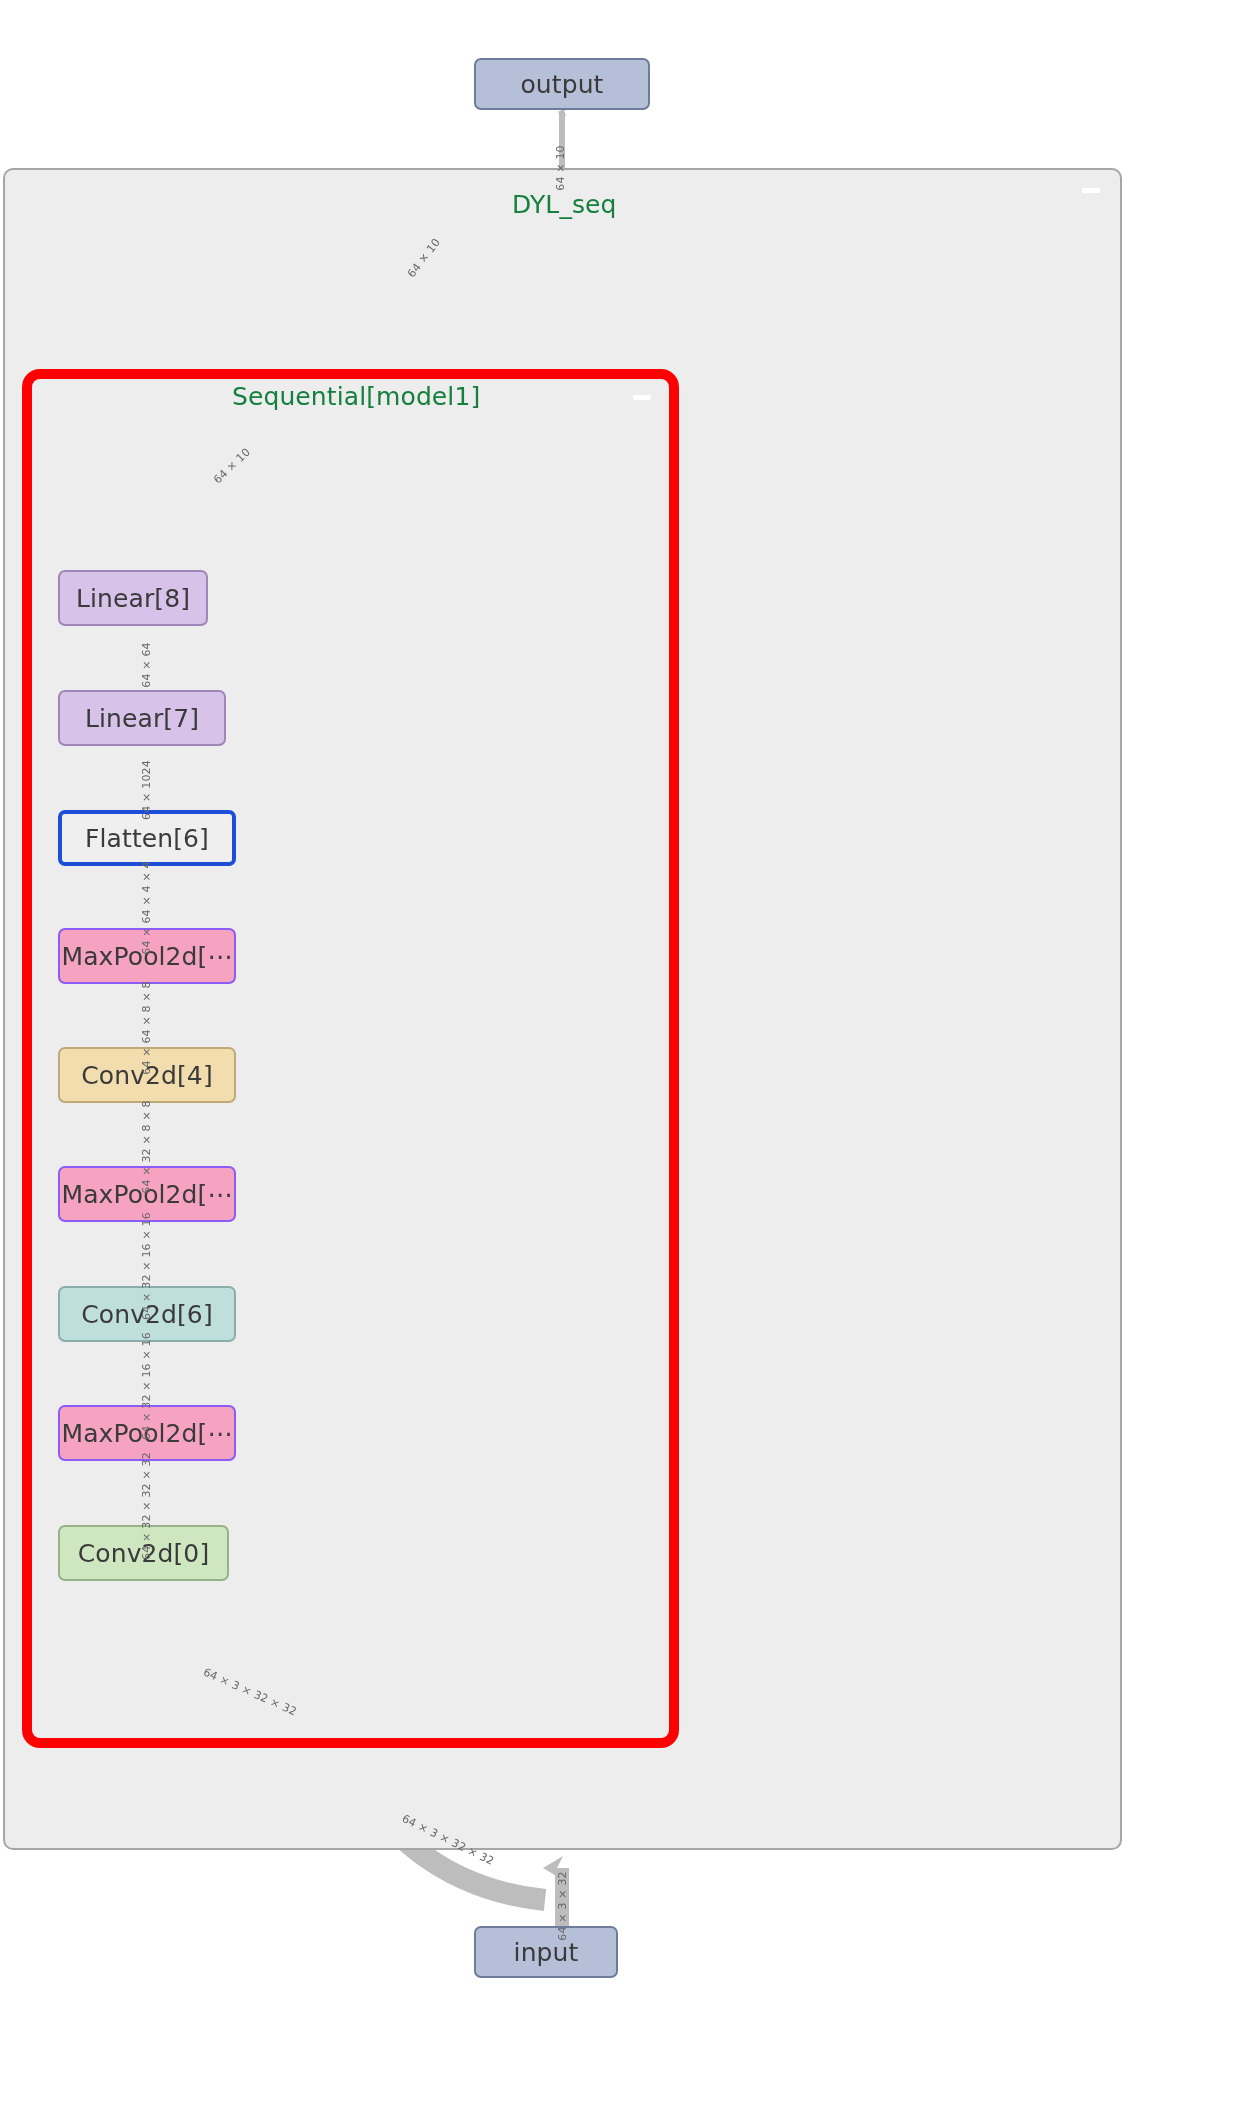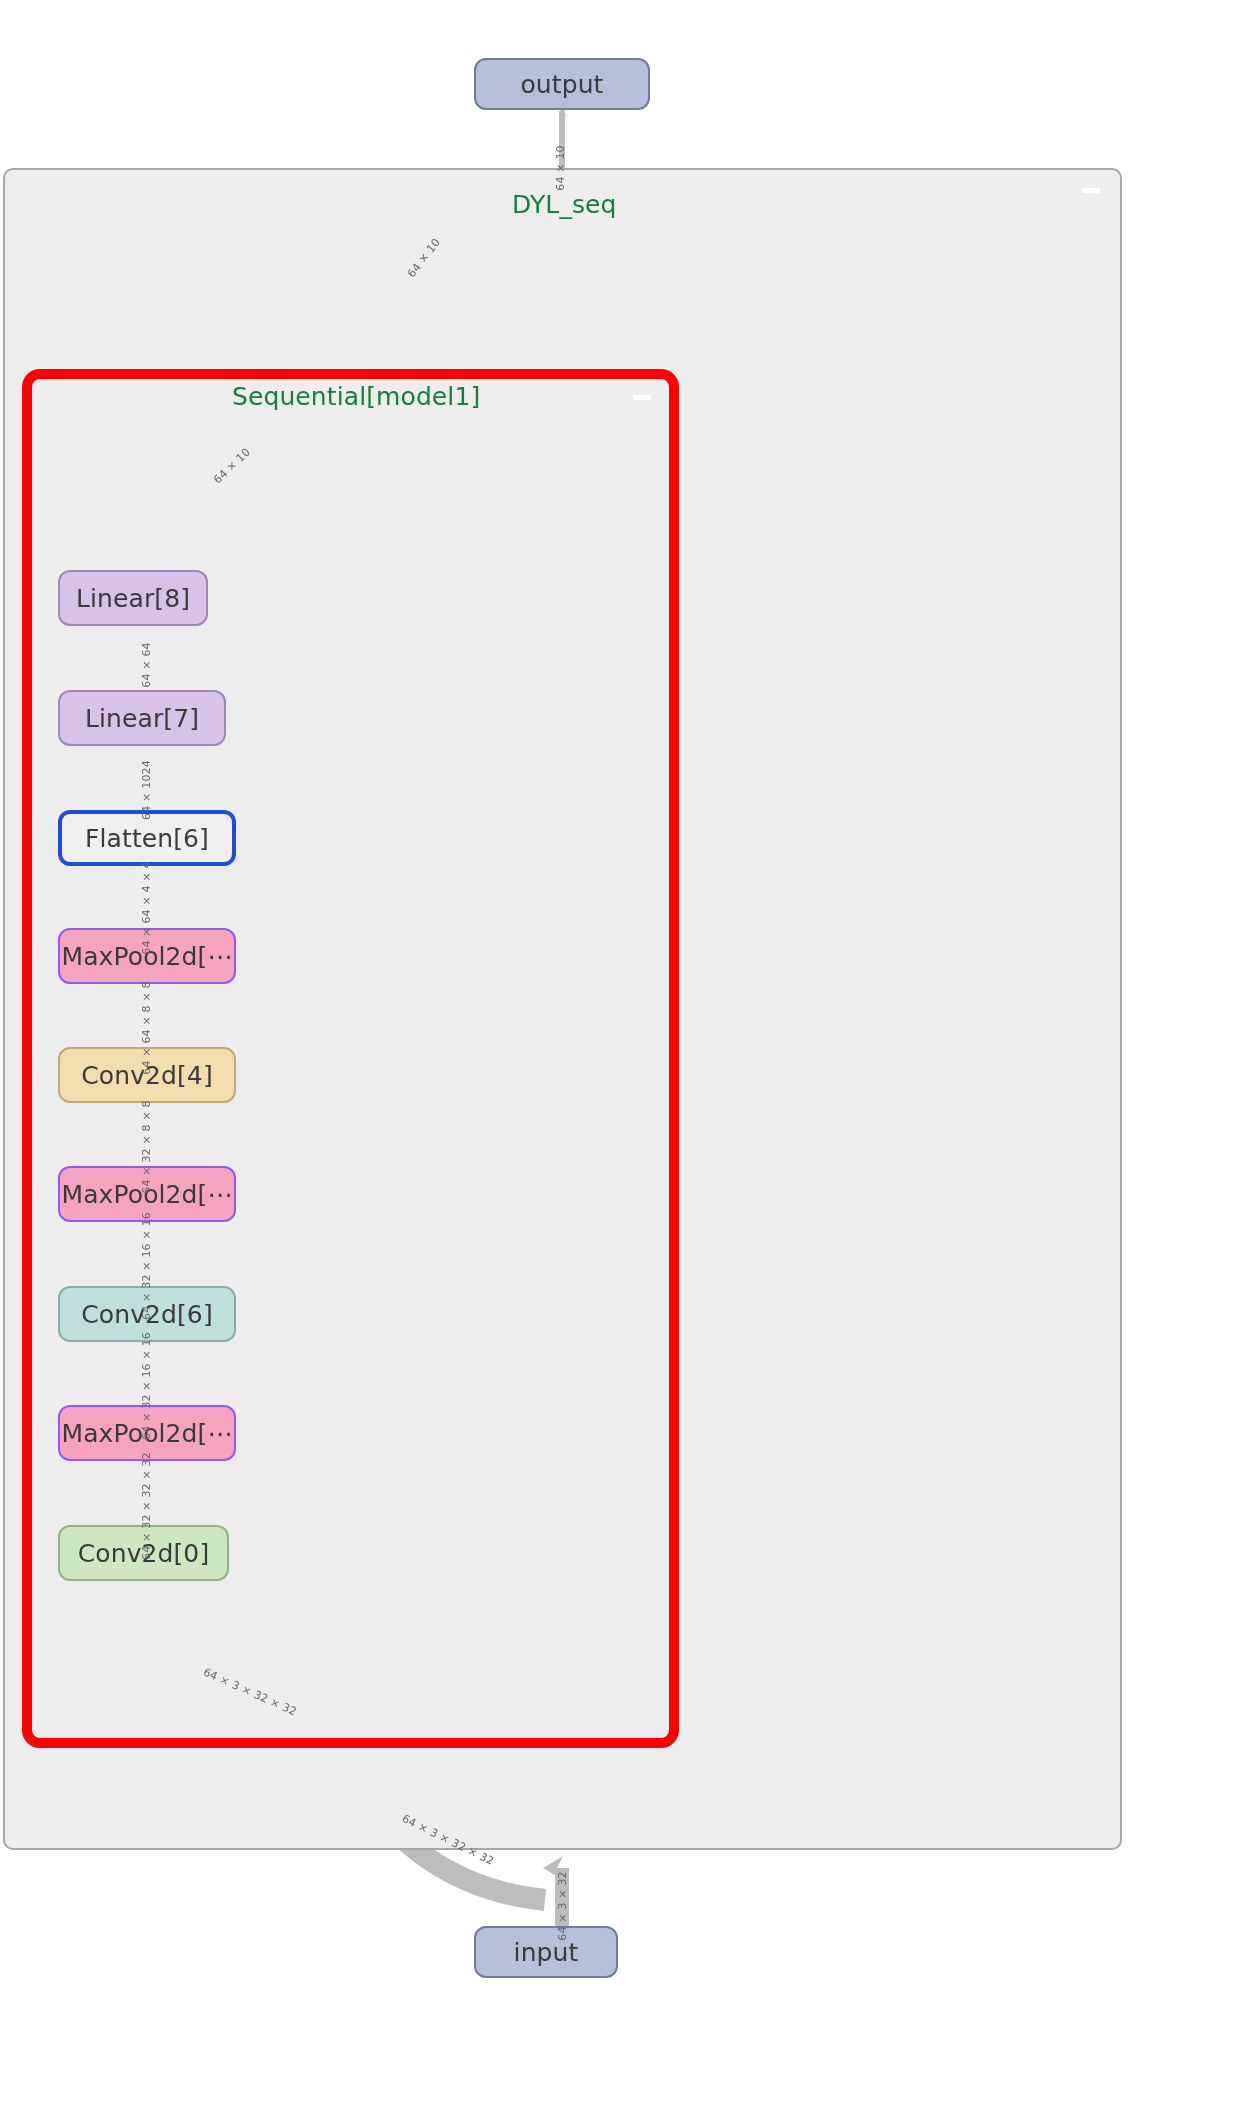--- a/index.html
+++ b/index.html
@@ -62,21 +62,21 @@
     letter-spacing: 0.1px;
   }
 
   
   .node {
     position: absolute;
     box-sizing: border-box;
     display: flex;
     align-items: center;
     justify-content: center;
-    border-radius: 12px;
+    border-radius: 7px;
     font-size: 25px;
     color: #3a3a3a;
     white-space: nowrap;
     letter-spacing: 0.1px;
   }
 
   .n-io       { background: #b5c0d8; border: 2px solid #6e7c99; }
   .n-linear   { background: #d7c2ea; border: 2px solid #9f86b8; }
   .n-flatten  { background: #efefef; border: 4px solid #1d4ed8; }
   .n-maxpool  { background: #f5a3c0; border: 2px solid #8b5cf6; }

